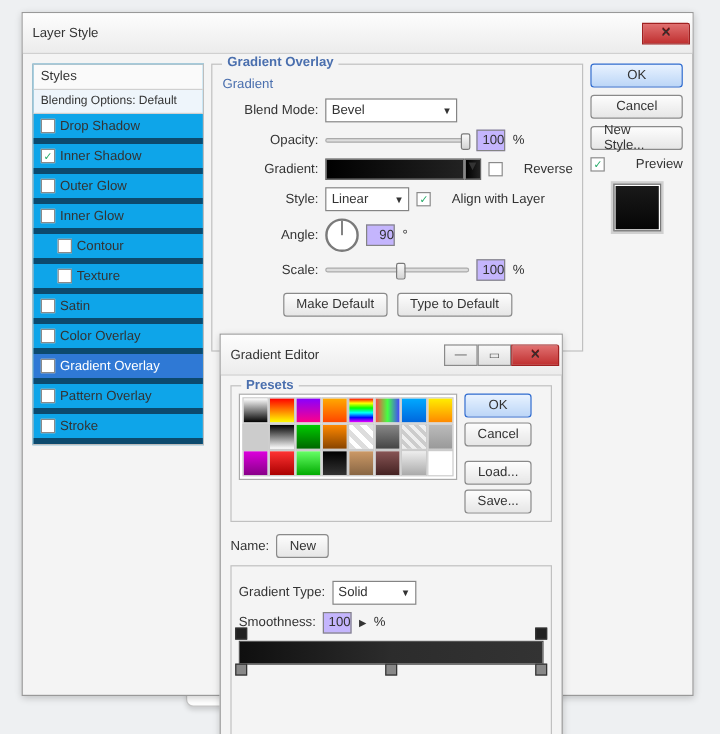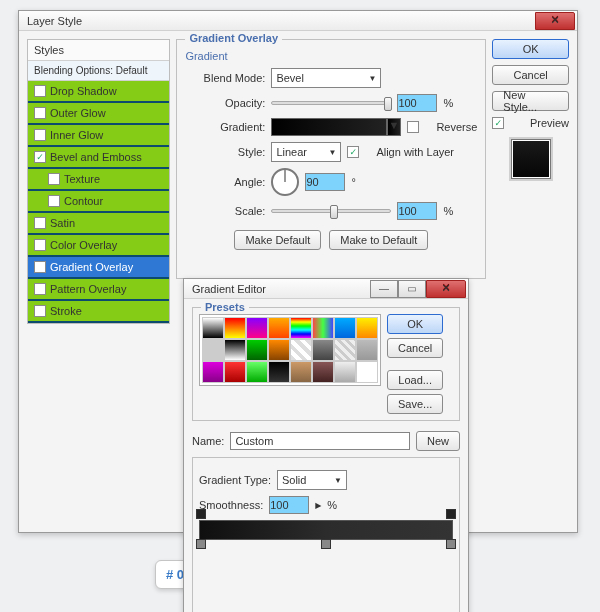--- a/index.html
+++ b/index.html
@@ -1,48 +1,48 @@
 <!DOCTYPE html>
 <html><head>
 <meta charset="utf-8">
 <style>
 *{box-sizing:border-box;font-family:Tahoma,Verdana,sans-serif;font-size:11px;color:#333}
 body{margin:0;background:#eef0f2;width:600px;height:612px;position:relative}
 .window{position:absolute;background:#f4f4f4;border:1px solid #999;box-shadow:0 2px 6px rgba(0,0,0,.2)}
-.titlebar{height:20px;background:linear-gradient(#fdfdfd,#ececec);border-bottom:1px solid #d0d0d0;display:flex;align-items:center;padding:0 2px 0 8px}
+.titlebar{height:34px;background:linear-gradient(#fdfdfd,#ececec);border-bottom:1px solid #d0d0d0;display:flex;align-items:center;padding:0 2px 0 8px}
 .titlebar .title{flex:1;font-weight:400}
 .winbtns{display:flex;gap:0}
 .winbtn{width:28px;height:18px;border:1px solid #8a8a8a;background:linear-gradient(#f8f8f8,#e0e0e0);display:flex;align-items:center;justify-content:center;font-size:10px;color:#555}
 .winclose{background:linear-gradient(#e07070,#c03030);border-color:#a02020;color:#fff;width:40px;border-radius:0 2px 0 0}
 .winclose span{text-shadow:0 -1px 0 #700}
 .body{padding:8px;display:flex;gap:6px}
 
 
-.styles-panel{width:168px;border:1px solid #bdbdbd;background:#84cc16}
+.styles-panel{width:168px;border:1px solid #bdbdbd;background:#0ea5e9}
 .sp-head{padding:4px 6px;border-bottom:1px solid #d0d0d0;background:#fafafa}
 .sp-sub{padding:4px 6px;border-bottom:1px solid #d0d0d0;background:#eef5fb;font-size:10px}
-.sp-item{padding:4px 6px;border-bottom:2px solid #0c4a6e;display:flex;align-items:center;gap:4px;cursor:default}
+.sp-item{padding:4px 6px;border-bottom:5px solid #0c4a6e;display:flex;align-items:center;gap:4px;cursor:default}
 .sp-item.sel{background:#2f79d5;color:#fff}
 .sp-item.sel span{color:#fff}
 .cb{width:12px;height:12px;border:1px solid #8a8a8a;background:#fff;display:inline-flex;align-items:center;justify-content:center;font-size:9px;color:#2a6}
 .cb.ck::after{content:"✓"}
 .indent{padding-left:20px}
 
 
 .center{flex:1}
 .fieldset{border:1px solid #c0c0c0;padding:6px 8px 8px;position:relative;background:#f4f4f4}
 .legend{position:absolute;top:-8px;left:8px;background:#f4f4f4;padding:0 4px;color:#4a6fae;font-weight:bold}
 .inner-legend{font-weight:normal;color:#4a6fae;margin:4px 0}
 .row{display:flex;align-items:center;gap:6px;margin:6px 0}
 .lbl{width:80px;text-align:right}
 .select{height:20px;min-width:70px;border:1px solid #848484;background:#fff;display:flex;align-items:center;justify-content:space-between;padding:0 4px}
 .select .arrw{font-size:8px}
 .slider{height:4px;background:#ddd;border:1px solid #aaa;position:relative;border-radius:2px}
 .slider .thumb{position:absolute;top:-5px;width:8px;height:14px;background:linear-gradient(#fafafa,#d4d4d4);border:1px solid #7a7a7a;border-radius:2px}
-.numbox{width:40px;height:18px;border:1px solid #848484;background:#7dd3fc;text-align:left;line-height:16px}
+.numbox{width:24px;height:18px;border:1px solid #848484;background:#c4b5fd;text-align:right;line-height:16px}
 .gradbar{flex:1;height:18px;border:1px solid #666;background:linear-gradient(90deg,#000,#222);position:relative}
 .cbwrap{display:flex;align-items:center;gap:17px}
 .angle-dial{width:28px;height:28px;border:2px solid #7a7a7a;border-radius:50%;position:relative;background:#fff}
 .angle-dial::after{content:"";position:absolute;left:50%;top:50%;width:1px;height:12px;background:#333;transform-origin:top;transform:translate(-50%,-100%) rotate(0)}
 .btn{height:20px;padding:0 10px;border:1px solid #8a8a8a;background:linear-gradient(#fdfdfd,#e6e6e6);border-radius:3px;display:inline-flex;align-items:center;justify-content:center;cursor:default;min-width:60px}
 .btn.ok{border:1px solid #2e6bd0;background:linear-gradient(#e8f2ff,#bcd6f7)}
 
 
 .right{width:90px;display:flex;flex-direction:column;gap:6px;align-items:stretch}
 .swatch{width:40px;height:40px;background:linear-gradient(#1a1a1a,#050505);border:1px solid #777;box-shadow:inset 0 0 0 1px #fff,0 0 0 2px #d0d0d0;margin:4px auto}
@@ -80,38 +80,38 @@
 
     <div class="styles-panel">
       <div class="sp-head">Styles</div>
       <div class="sp-sub">Blending Options: Default</div>
       <div id="styleItems">
           <div class="sp-item">
             <span class="cb"></span>
             <span>Drop Shadow</span>
           </div>
           <div class="sp-item">
+            <span class="cb ck"></span>
+            <span>Inner Shadow</span>
+          </div>
+          <div class="sp-item">
             <span class="cb"></span>
             <span>Outer Glow</span>
           </div>
           <div class="sp-item">
             <span class="cb"></span>
             <span>Inner Glow</span>
           </div>
-          <div class="sp-item">
-            <span class="cb ck"></span>
-            <span>Bevel and Emboss</span>
-          </div>
           <div class="sp-item indent">
             <span class="cb"></span>
+            <span>Contour</span>
+          </div>
+          <div class="sp-item indent">
+            <span class="cb"></span>
             <span>Texture</span>
-          </div>
-          <div class="sp-item indent">
-            <span class="cb"></span>
-            <span>Contour</span>
           </div>
           <div class="sp-item">
             <span class="cb"></span>
             <span>Satin</span>
           </div>
           <div class="sp-item">
             <span class="cb"></span>
             <span>Color Overlay</span>
           </div>
           <div class="sp-item sel">
@@ -186,21 +186,21 @@
           <span class="lbl">Scale:</span>
           <div class="slider" style="width:120px">
               <div class="thumb" style="left:58px"></div>
             </div>
           <div class="numbox">100</div>
           <span>%</span>
         </div>
 
         <div class="row" style="justify-content:center;gap:8px;margin-top:10px">
           <div class="btn">Make Default</div>
-          <div class="btn">Make to Default</div>
+          <div class="btn">Type to Default</div>
         </div>
       </div>
     </div>
 
     <div class="right">
       <div class="btn ok">OK</div>
       <div class="btn">Cancel</div>
       <div class="btn">New Style...</div>
       <div class="cbwrap" style="justify-content:space-between">
           <span class="cb ck"></span>
@@ -258,21 +258,20 @@
         <div class="btn ok">OK</div>
         <div class="btn">Cancel</div>
         <div style="height:4px"></div>
         <div class="btn">Load...</div>
         <div class="btn">Save...</div>
       </div>
     </div>
 
     <div class="row" style="margin-top:10px">
       <span>Name:</span>
-      <div class="txt" style="flex:1">Custom</div>
       <div class="btn" style="min-width:44px">New</div>
     </div>
 
     <div class="gradedit">
       <div class="row">
         <span>Gradient Type:</span>
         <div class="select" style="width:60px">
           <span>Solid</span>
             <span class="arrw">▼</span>
         </div>

